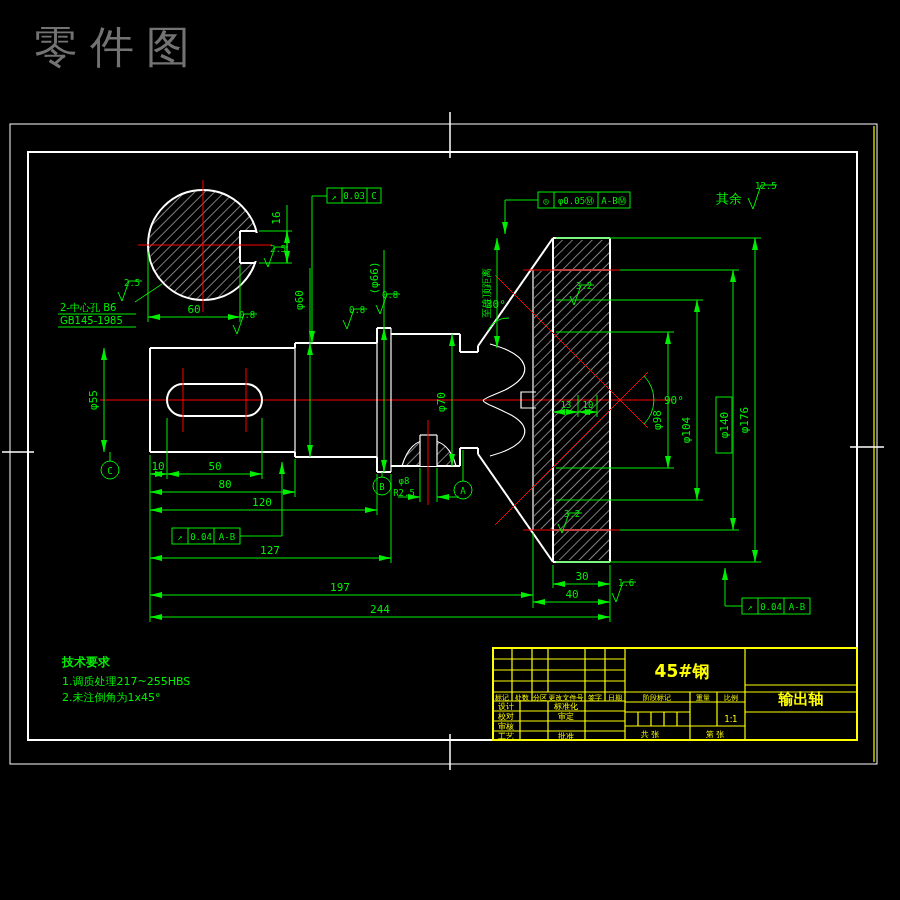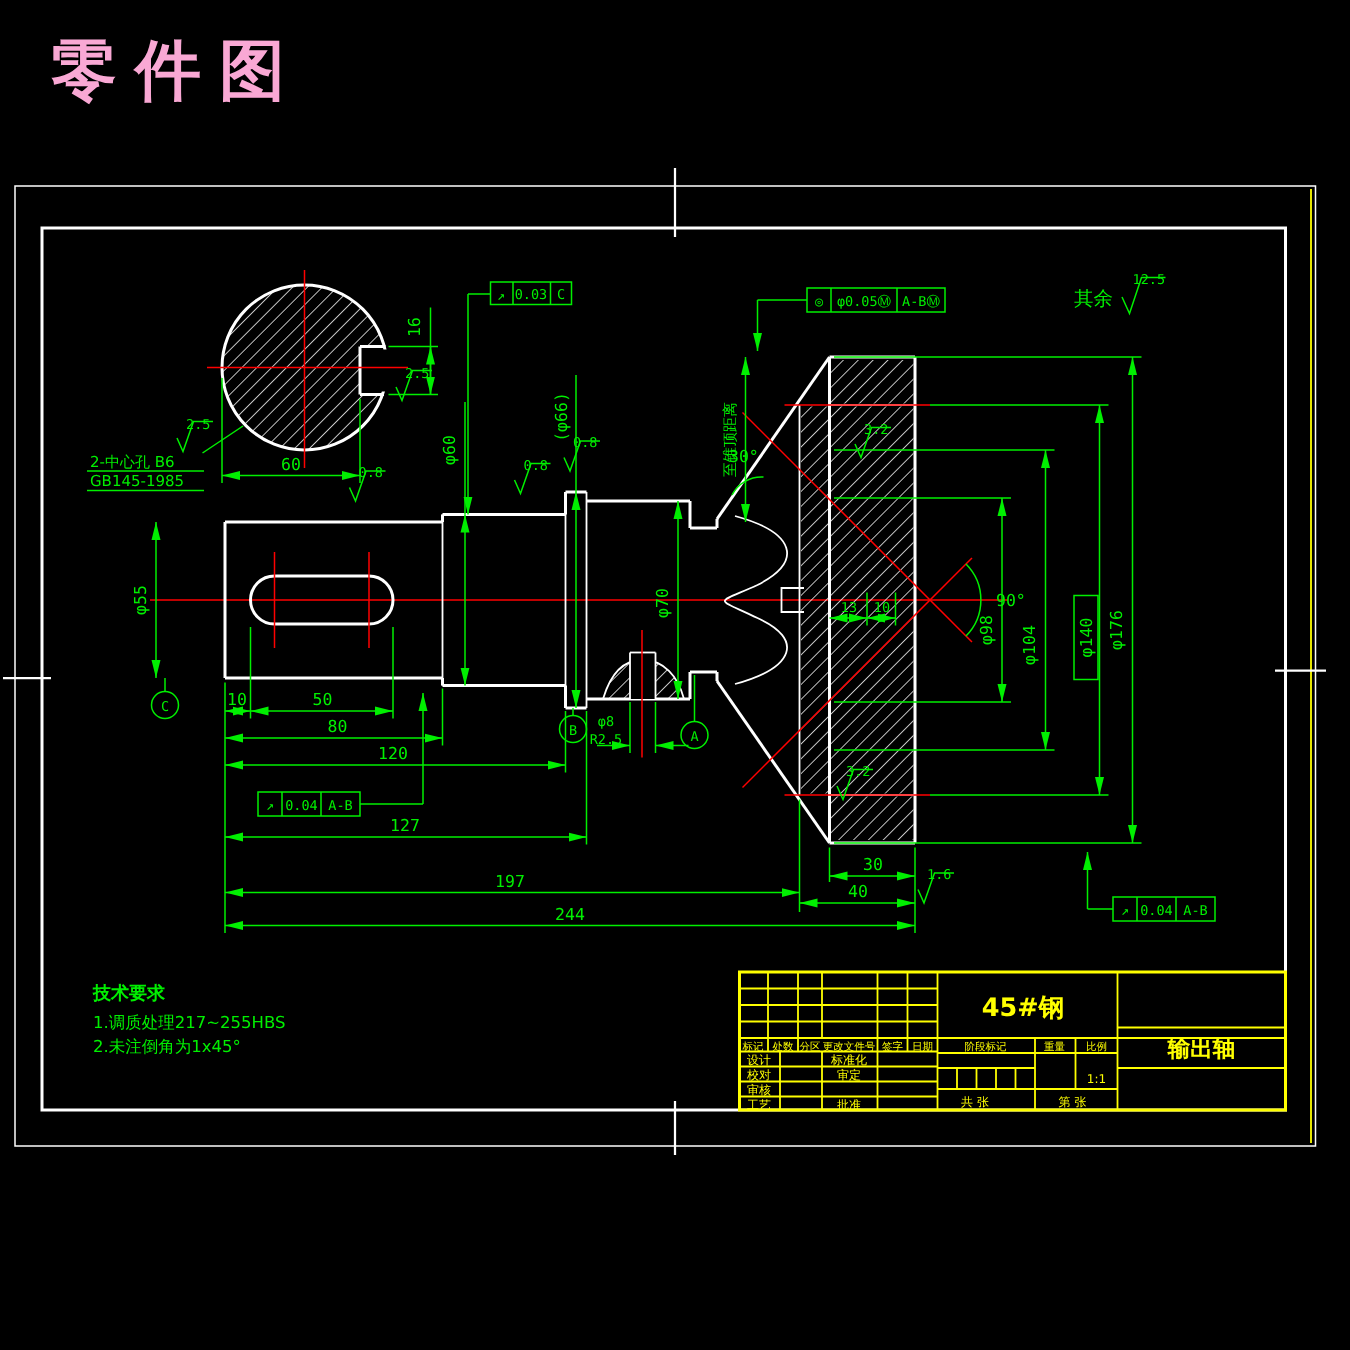--- a/index.html
+++ b/index.html
@@ -1,19 +1,19 @@
 <!DOCTYPE html>
 <html><head>
 <meta charset="utf-8">
 <style>
   html,body{margin:0;padding:0;background:#000;}
   .sheet{position:relative;width:900px;height:900px;background:#000;overflow:hidden;
          font-family:"DejaVu Sans",sans-serif;}
-  .page-title{position:absolute;left:34px;top:18px;font-size:44px;font-weight:bold;
-              color:#f9a8d4;font-family:"DejaVu Serif",serif;letter-spacing:12px;}
+  .page-title{position:absolute;left:34px;top:18px;font-size:44px;font-weight:normal;
+              color:#737373;font-family:"DejaVu Serif",serif;letter-spacing:12px;}
   svg text{font-family:"DejaVu Sans Mono",monospace;}
   .dim{fill:#00ef00;font-size:11px;}
   .dims{fill:#00ef00;font-size:9px;}
   .cn{fill:#00ef00;font-size:10px;font-family:"DejaVu Sans",sans-serif;}
   .tb{fill:#ffff00;font-family:"DejaVu Sans",sans-serif;}
   .gline{stroke:#00ef00;stroke-width:1;fill:none;}
   .wline{stroke:#fff;stroke-width:2;fill:none;}
   .wthin{stroke:#fff;stroke-width:1.2;fill:none;}
   .rline{stroke:#ff0000;stroke-width:1;fill:none;}
   .yline{stroke:#ffff00;stroke-width:1.2;fill:none;}

